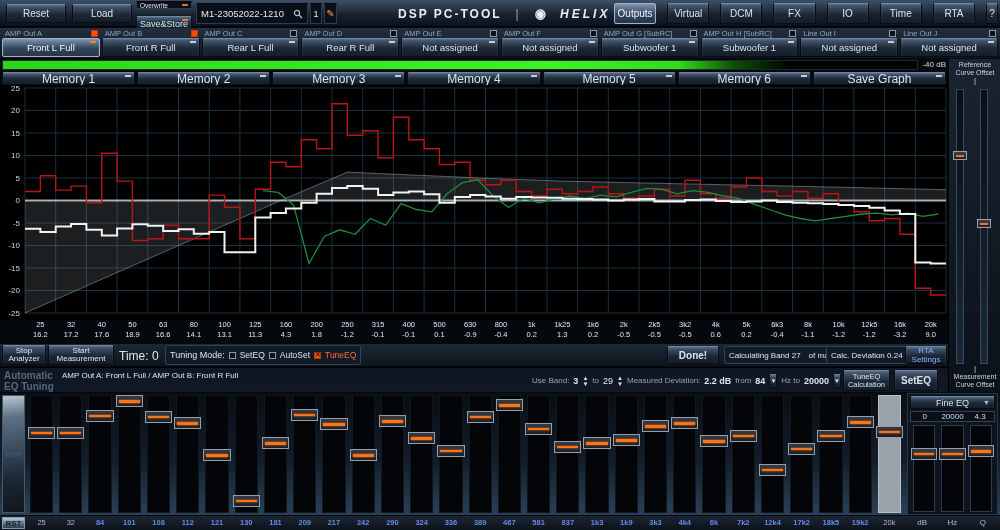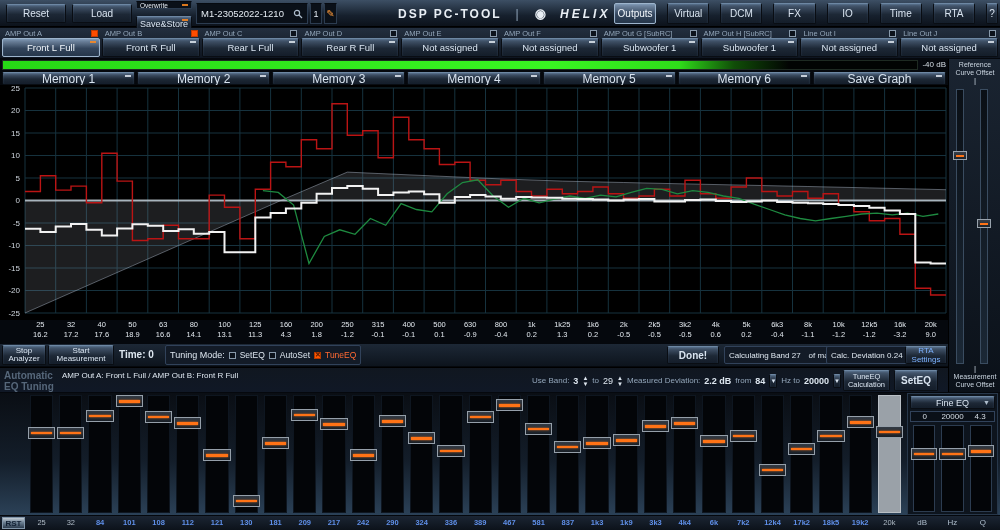--- a/index.html
+++ b/index.html
@@ -331,21 +331,21 @@
 
   <div id="anlrow" class="abs">
     <div class="btn twoline abs" style="left:2px;top:1px;width:44px;height:20px">
       <span>Stop</span>
         <span>Analyzer</span>
       </div>
     <div class="btn twoline abs" style="left:48px;top:1px;width:66px;height:20px">
       <span>Start</span>
         <span>Measurement</span>
       </div>
-    <div class="txt abs" style="left:119px;top:5px;font-size:10px;font-weight:bold">Time: 0</div>
+    <div class="txt abs" style="left:119px;top:5px;font-size:12px;font-weight:normal">Time: 0</div>
     <div class="grpbox" style="left:165px;top:1px;height:20px" id="tunebox">
       <span class="txt" style="font-weight:normal">Tuning Mode:</span>
     <span class="ckb"></span>
         <span class="txt" style="font-size: 8.5px;">SetEQ</span>
         <span class="ckb"></span>
         <span class="txt" style="font-size: 8.5px;">AutoSet</span>
         <span class="ckb on"></span>
         <span class="txt" style="font-size: 8.5px; color: rgb(255, 106, 51);">TuneEQ</span>
       </div>
     <div class="btn abs" style="left:667px;top:2px;width:52px;height:18px;font-weight:bold">Done!</div>
@@ -383,20 +383,21 @@
       <span class="txt" style="font-size:8px;color:#93a6ba">Hz</span>
     </div>
     <div class="btn twoline abs" style="left:843px;top:2px;width:47px;height:21px;font-size:7.5px">
       <span>TuneEQ</span>
         <span>Calculation</span>
       </div>
     <div class="btn abs" style="left:894px;top:2px;width:44px;height:21px;font-weight:bold">SetEQ</div>
   </div>
 
   <div id="eqarea" class="abs">
+    <div id="byp">BYP</div>
     <div id="bands">
         <div class="band">
           <div class="btrack"></div>
           <div class="bhandle" style="top: calc(30% - 3.6px);">
             <i></i>
           </div>
         </div>
         <div class="band">
           <div class="btrack"></div>
           <div class="bhandle" style="top: calc(30% - 3.6px);">

